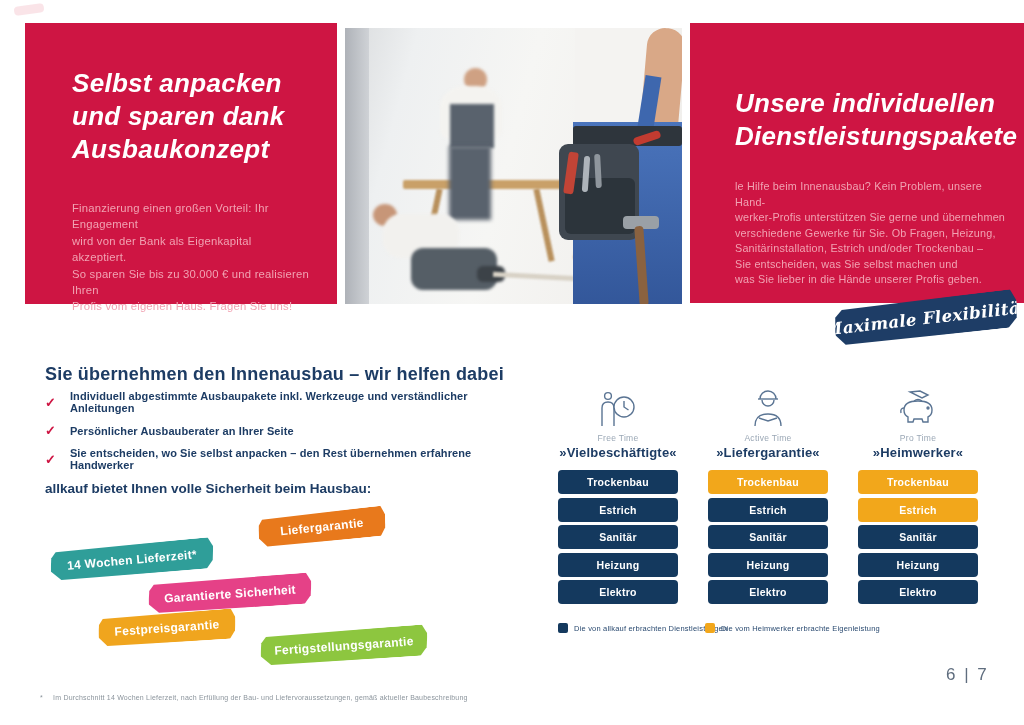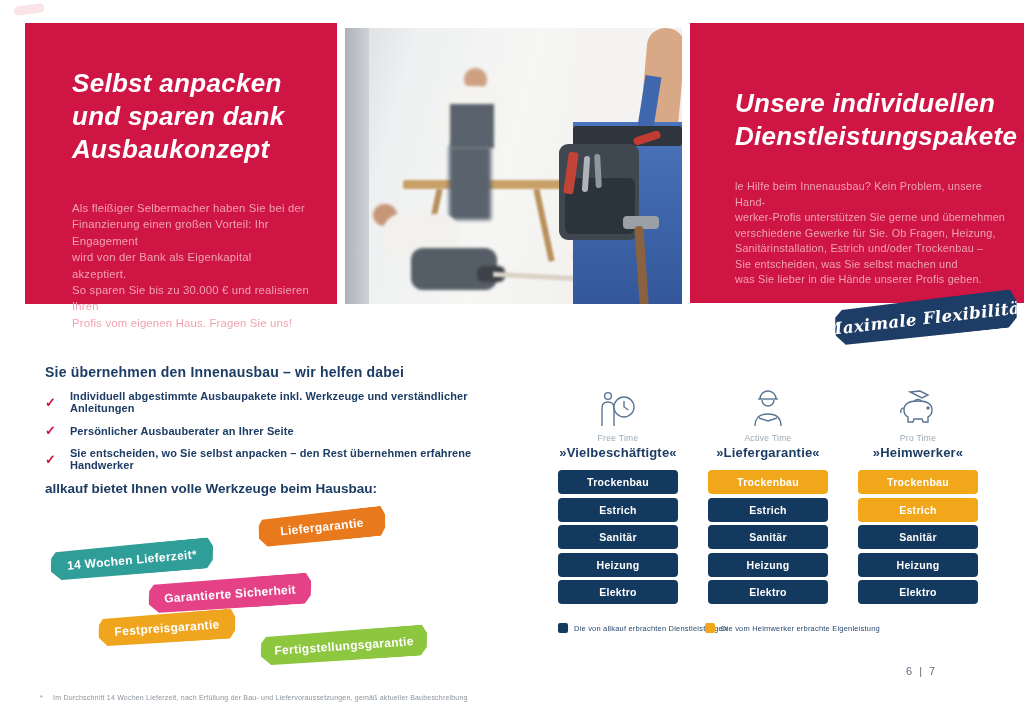--- a/index.html
+++ b/index.html
@@ -54,21 +54,21 @@
   .ph-f-hammerhandle { left:292px; top:198px; width:9px; height:80px; border-radius:4px; background:#8a6240; transform:rotate(-4deg); }
 
   
   #ribbon { left:834px; top:299px; width:184px; height:38px; background:#1e3d66;
             transform:rotate(-6.5deg); display:flex; align-items:center; justify-content:center;
             clip-path:polygon(1% 22%, 5% 4%, 97% 0%, 100% 32%, 99% 76%, 94% 100%, 5% 96%, 0% 68%); }
   #ribbon span { color:#ffffff; font-family:"DejaVu Serif", serif; font-style:italic; font-weight:700;
                  font-size:16.5px; letter-spacing:.4px; white-space:nowrap; }
 
   
-  #diy-heading { left:45px; top:364px; font-size:14px; font-weight:700; color:#1d3c64; letter-spacing:.2px; }
+  #diy-heading { left:45px; top:364px; font-size:18px; font-weight:700; color:#1d3c64; letter-spacing:.2px; }
   #diy-bullets { left:45px; top:390px; width:470px; display:flex; flex-direction:column; gap:10px; }
   .bullet-row { display:flex; align-items:center; gap:14px; }
   .check { color:#ce1543; font-size:13px; font-weight:700; line-height:1; }
   .bullet-text { color:#1d3c64; font-size:11px; font-weight:700; letter-spacing:.1px; }
 
   #security-heading { left:45px; top:481px; font-size:13.5px; font-weight:700; color:#1d3c64; }
 
   
   #badges { left:40px; top:500px; width:400px; height:175px; }
   .badge { position:absolute; display:flex; align-items:center; justify-content:center;
@@ -94,38 +94,37 @@
   #legend { left:558px; top:623px; width:430px; height:16px; }
   .legend-item { position:absolute; top:0; display:flex; align-items:center; gap:6px; }
   .legend-item:nth-of-type(1) { left:0; }
   .legend-item:nth-of-type(2) { left:147px; }
   .legend-swatch { width:10px; height:10px; border-radius:2px; }
   .legend-label { font-size:7.5px; color:#2a4a70; letter-spacing:.2px; }
 
   
   #footnote { left:40px; top:694px; font-size:7px; color:#8b949c; letter-spacing:.2px; }
   #footnote .fn-marker { margin-right:8px; }
-  #page-number { left:906px; top:665px; font-size:11px; color:#5f6d7e; letter-spacing:2px; }
+  #page-number { left:946px; top:665px; font-size:17px; color:#5f6d7e; letter-spacing:2px; }
 
   svg { display:block; }
 </style>
 </head>
 <body>
 
 <div id="corner-mark" class="abs"></div>
 
 <section id="left-panel" class="abs panel">
   <h1 class="panel-title">
     <span>Selbst anpacken</span><br>
     <span>und sparen dank</span><br>
     <span>Ausbaukonzept</span>
   </h1>
   <div class="panel-body">
 
-  <div>Als fleißiger Selbermacher haben Sie bei der</div>
       <div>Finanzierung einen großen Vorteil: Ihr Engagement</div>
       <div>wird von der Bank als Eigenkapital akzeptiert.</div>
       <div>So sparen Sie bis zu 30.000 € und realisieren Ihren</div>
       <div>Profis vom eigenen Haus. Fragen Sie uns!</div>
     </div>
 </section>
 
 <div id="photo" class="abs">
   <div class="ph-wall"></div>
   <div class="ph-bench-top"></div>
@@ -190,21 +189,21 @@
       <span class="check">✓</span>
       <span class="bullet-text">Persönlicher Ausbauberater an Ihrer Seite</span>
     </div>
 
     <div class="bullet-row">
       <span class="check">✓</span>
       <span class="bullet-text">Sie entscheiden, wo Sie selbst anpacken – den Rest übernehmen erfahrene Handwerker</span>
     </div>
   </div>
 
-<h2 id="security-heading" class="abs">allkauf bietet Ihnen volle Werkzeuge beim Hausbau:</h2>
+<h2 id="security-heading" class="abs">allkauf bietet Ihnen volle Sicherheit beim Hausbau:</h2>
 
 <div id="badges" class="abs">
 
     <div class="badge" style="background: rgb(47, 158, 153);">14 Wochen Lieferzeit*</div>
 
     <div class="badge" style="background: rgb(232, 121, 28);">Liefergarantie</div>
 
     <div class="badge" style="background: rgb(229, 65, 135);">Garantierte Sicherheit</div>
 
     <div class="badge" style="background: rgb(240, 165, 30);">Festpreisgarantie</div>

